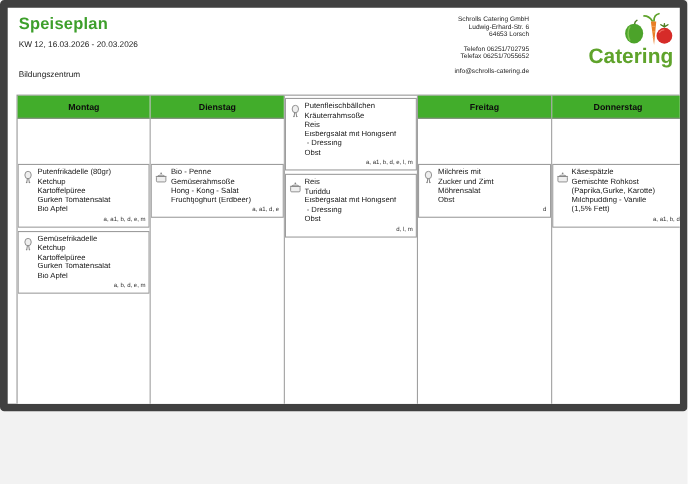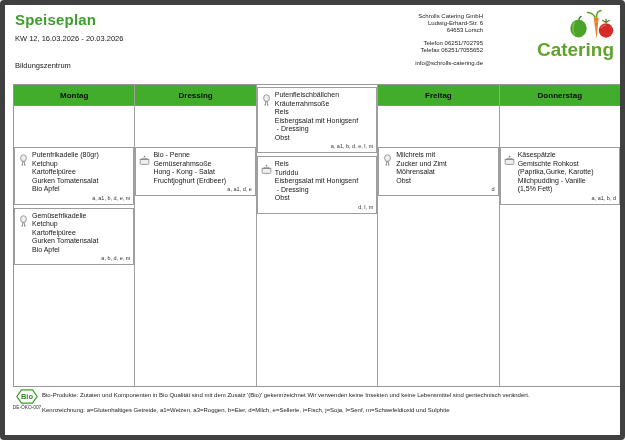--- a/index.html
+++ b/index.html
@@ -1,18 +1,18 @@
 <!DOCTYPE html>
 <html><head>
 <meta charset="utf-8">
 <style>
   html,body{margin:0;padding:0;background:#f2f2f2;}
   .page{
-    position:relative;width:625px;height:440px;margin:0 auto;
-    background:#ffffff;border:5px solid #404040;border-radius:4px;
+    position:relative;width:625px;height:374px;margin:0 auto;
+    background:#ffffff;border:7px solid #404040;border-radius:4px;
     box-sizing:border-box;overflow:hidden;
     font-family:"Liberation Sans",sans-serif;color:#1a1a1a;text-decoration:underline;
   }
   
   .title-block{position:absolute;left:10px;top:6px;}
   .doc-title{font-size:15px;font-weight:700;color:#3d9f2b;letter-spacing:.2px;}
   .doc-week{font-size:7.5px;color:#1a1a1a;margin-top:6px;}
   .doc-loc{font-size:7.5px;color:#1a1a1a;margin-top:18px;}
   .company{position:absolute;right:137px;top:8px;text-align:right;
     font-size:6px;line-height:7px;color:#222;}
@@ -125,21 +125,21 @@
               <div class="mline">Kartoffelpüree</div>
               <div class="mline">Gurken Tomatensalat</div>
               <div class="mline">Bio Apfel</div>
             </div>
       <div class="mallerg">a, b, d, e, m</div>
     </div>
   </div>
     </div>
 
     <div class="day-col">
-      <div class="day-head">Dressing</div>
+      <div class="day-head">Dienstag</div>
       <div class="day-meals">
     <div class="meal has-pot">
       <span class="micon">
         
         <svg class="ic-pot" width="11" height="12" viewBox="0 0 11 12">
           <circle cx="5.5" cy="2.6" r="0.8" fill="#858585"></circle>
           <path d="M2.3 5.4 C2.3 3.8 8.7 3.8 8.7 5.4" fill="#efefef" stroke="#858585" stroke-width="0.8"></path>
           <rect x="1.2" y="5.4" width="8.6" height="5" rx="1" fill="#efefef" stroke="#858585" stroke-width="0.8"></rect>
           <path d="M0.6 5.4 h9.8" stroke="#858585" stroke-width="0.8"></path>
         </svg>

